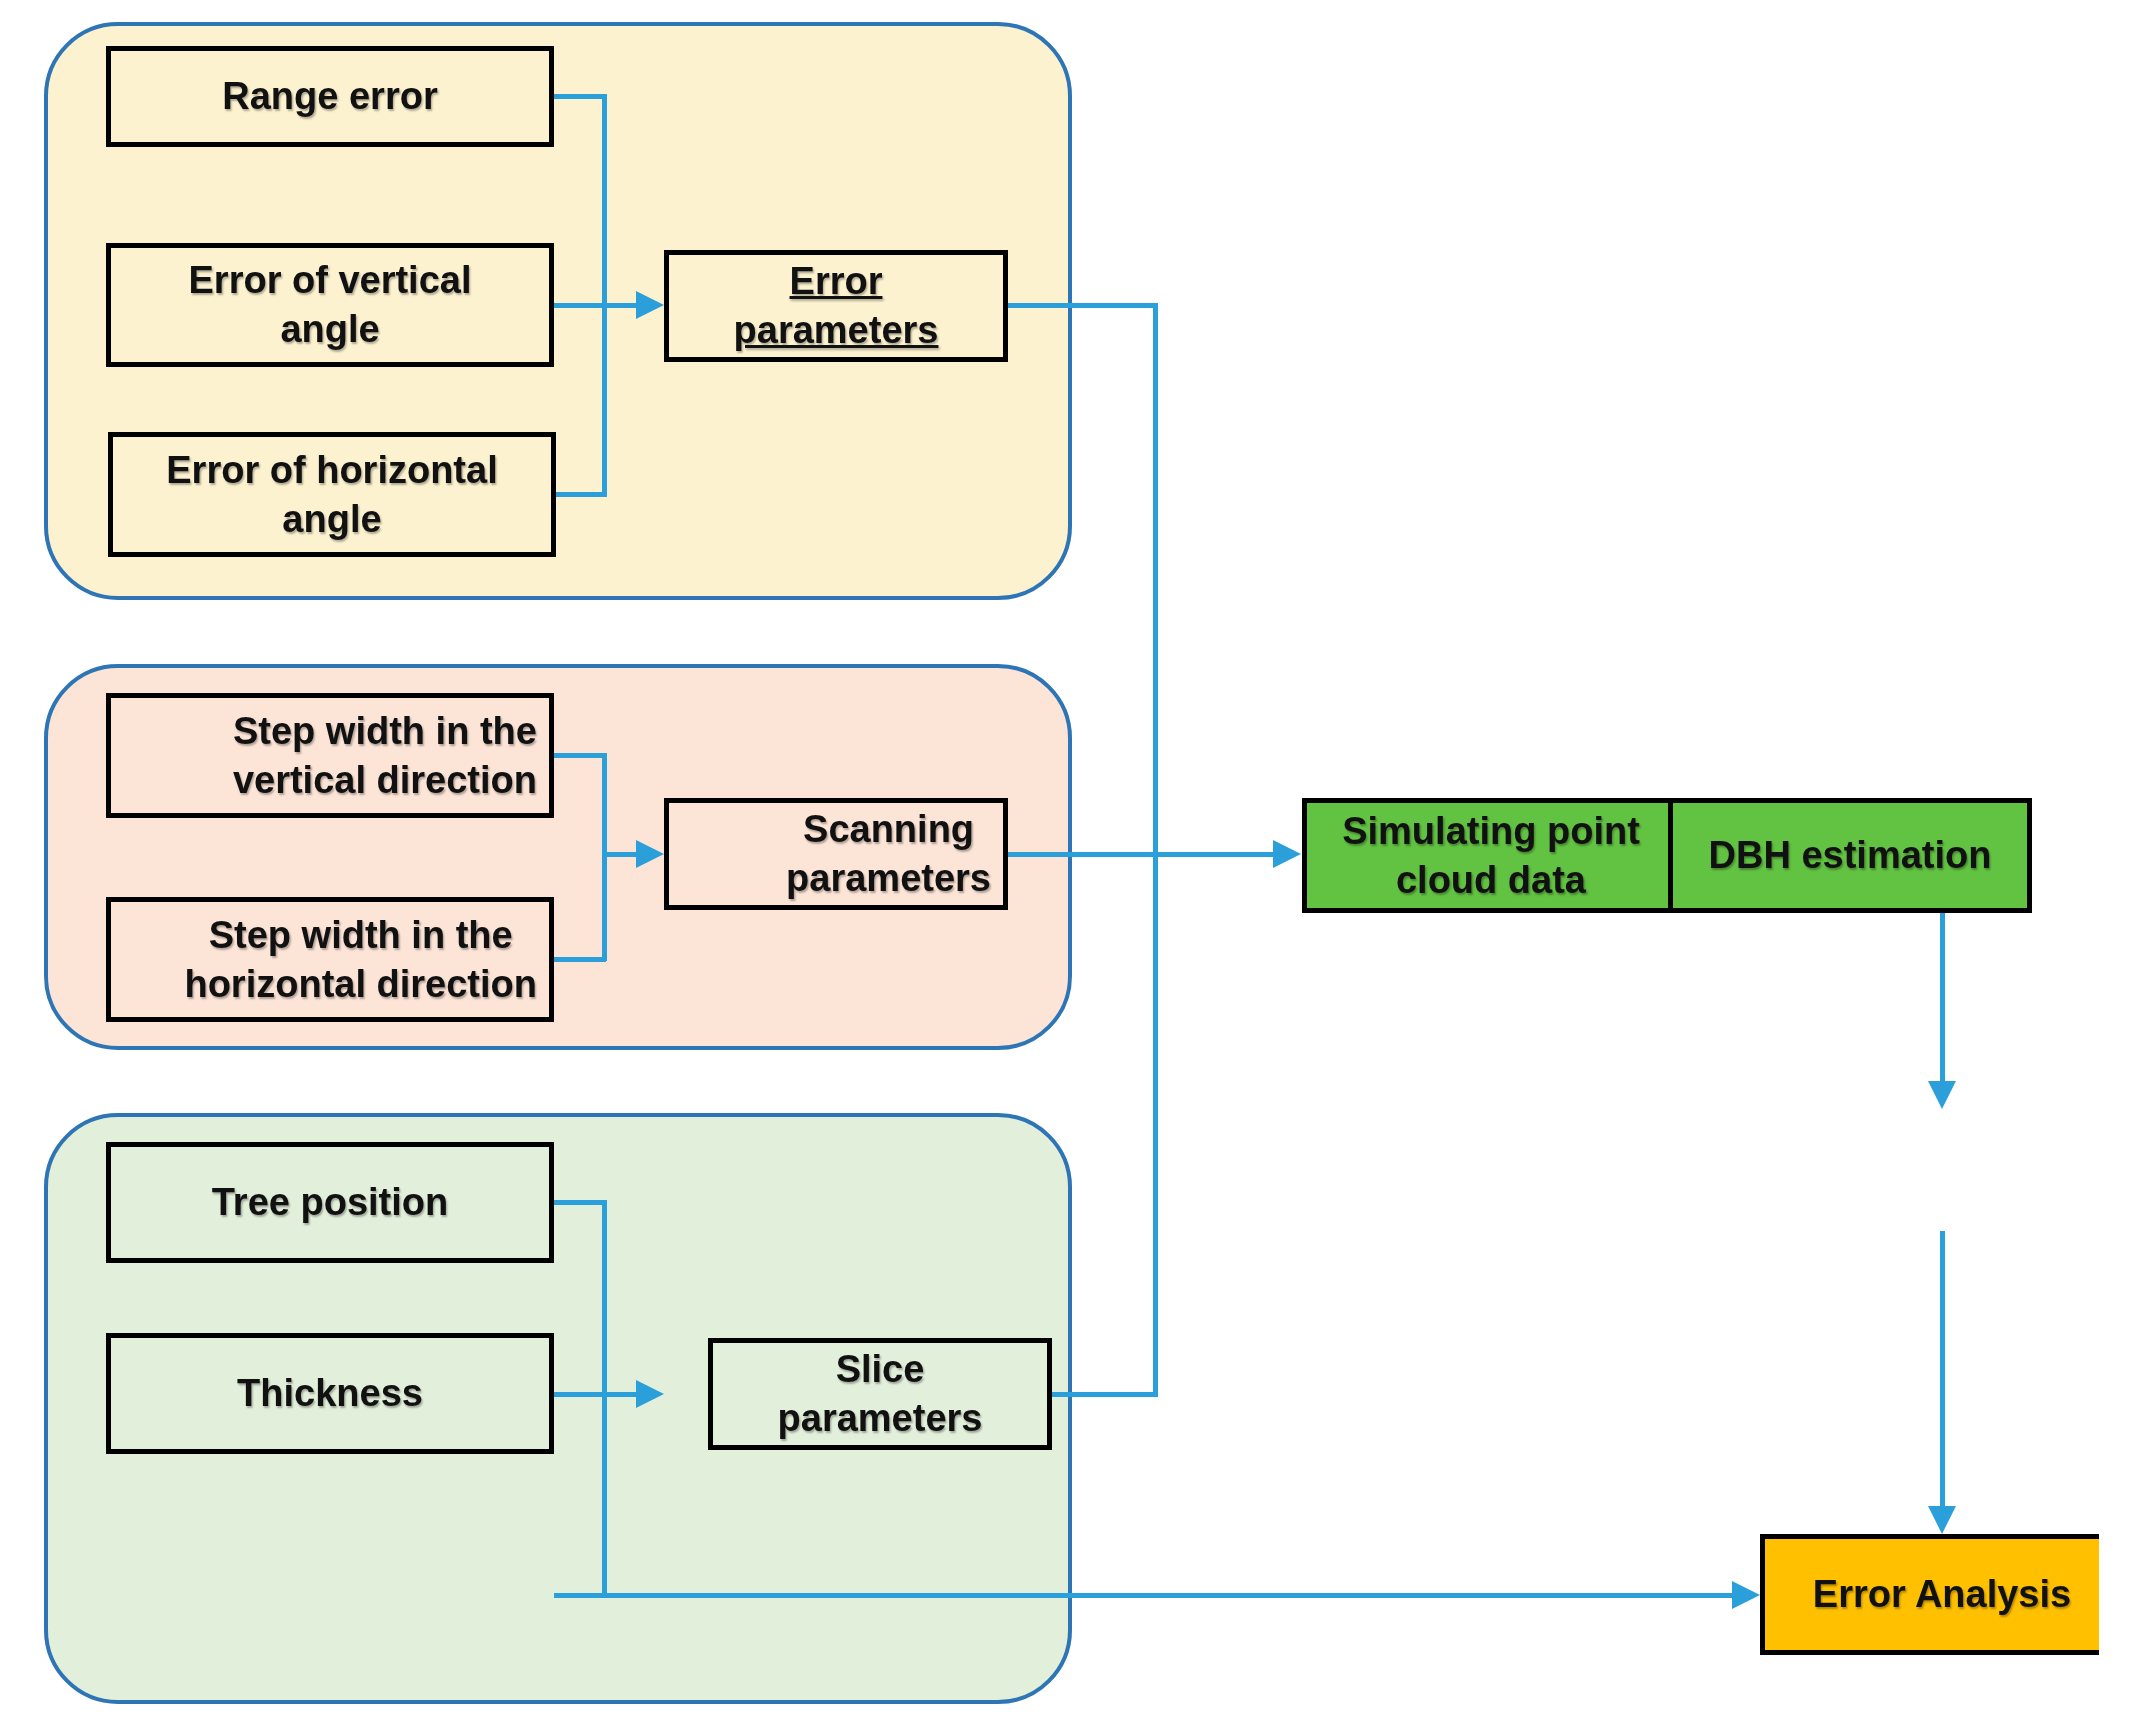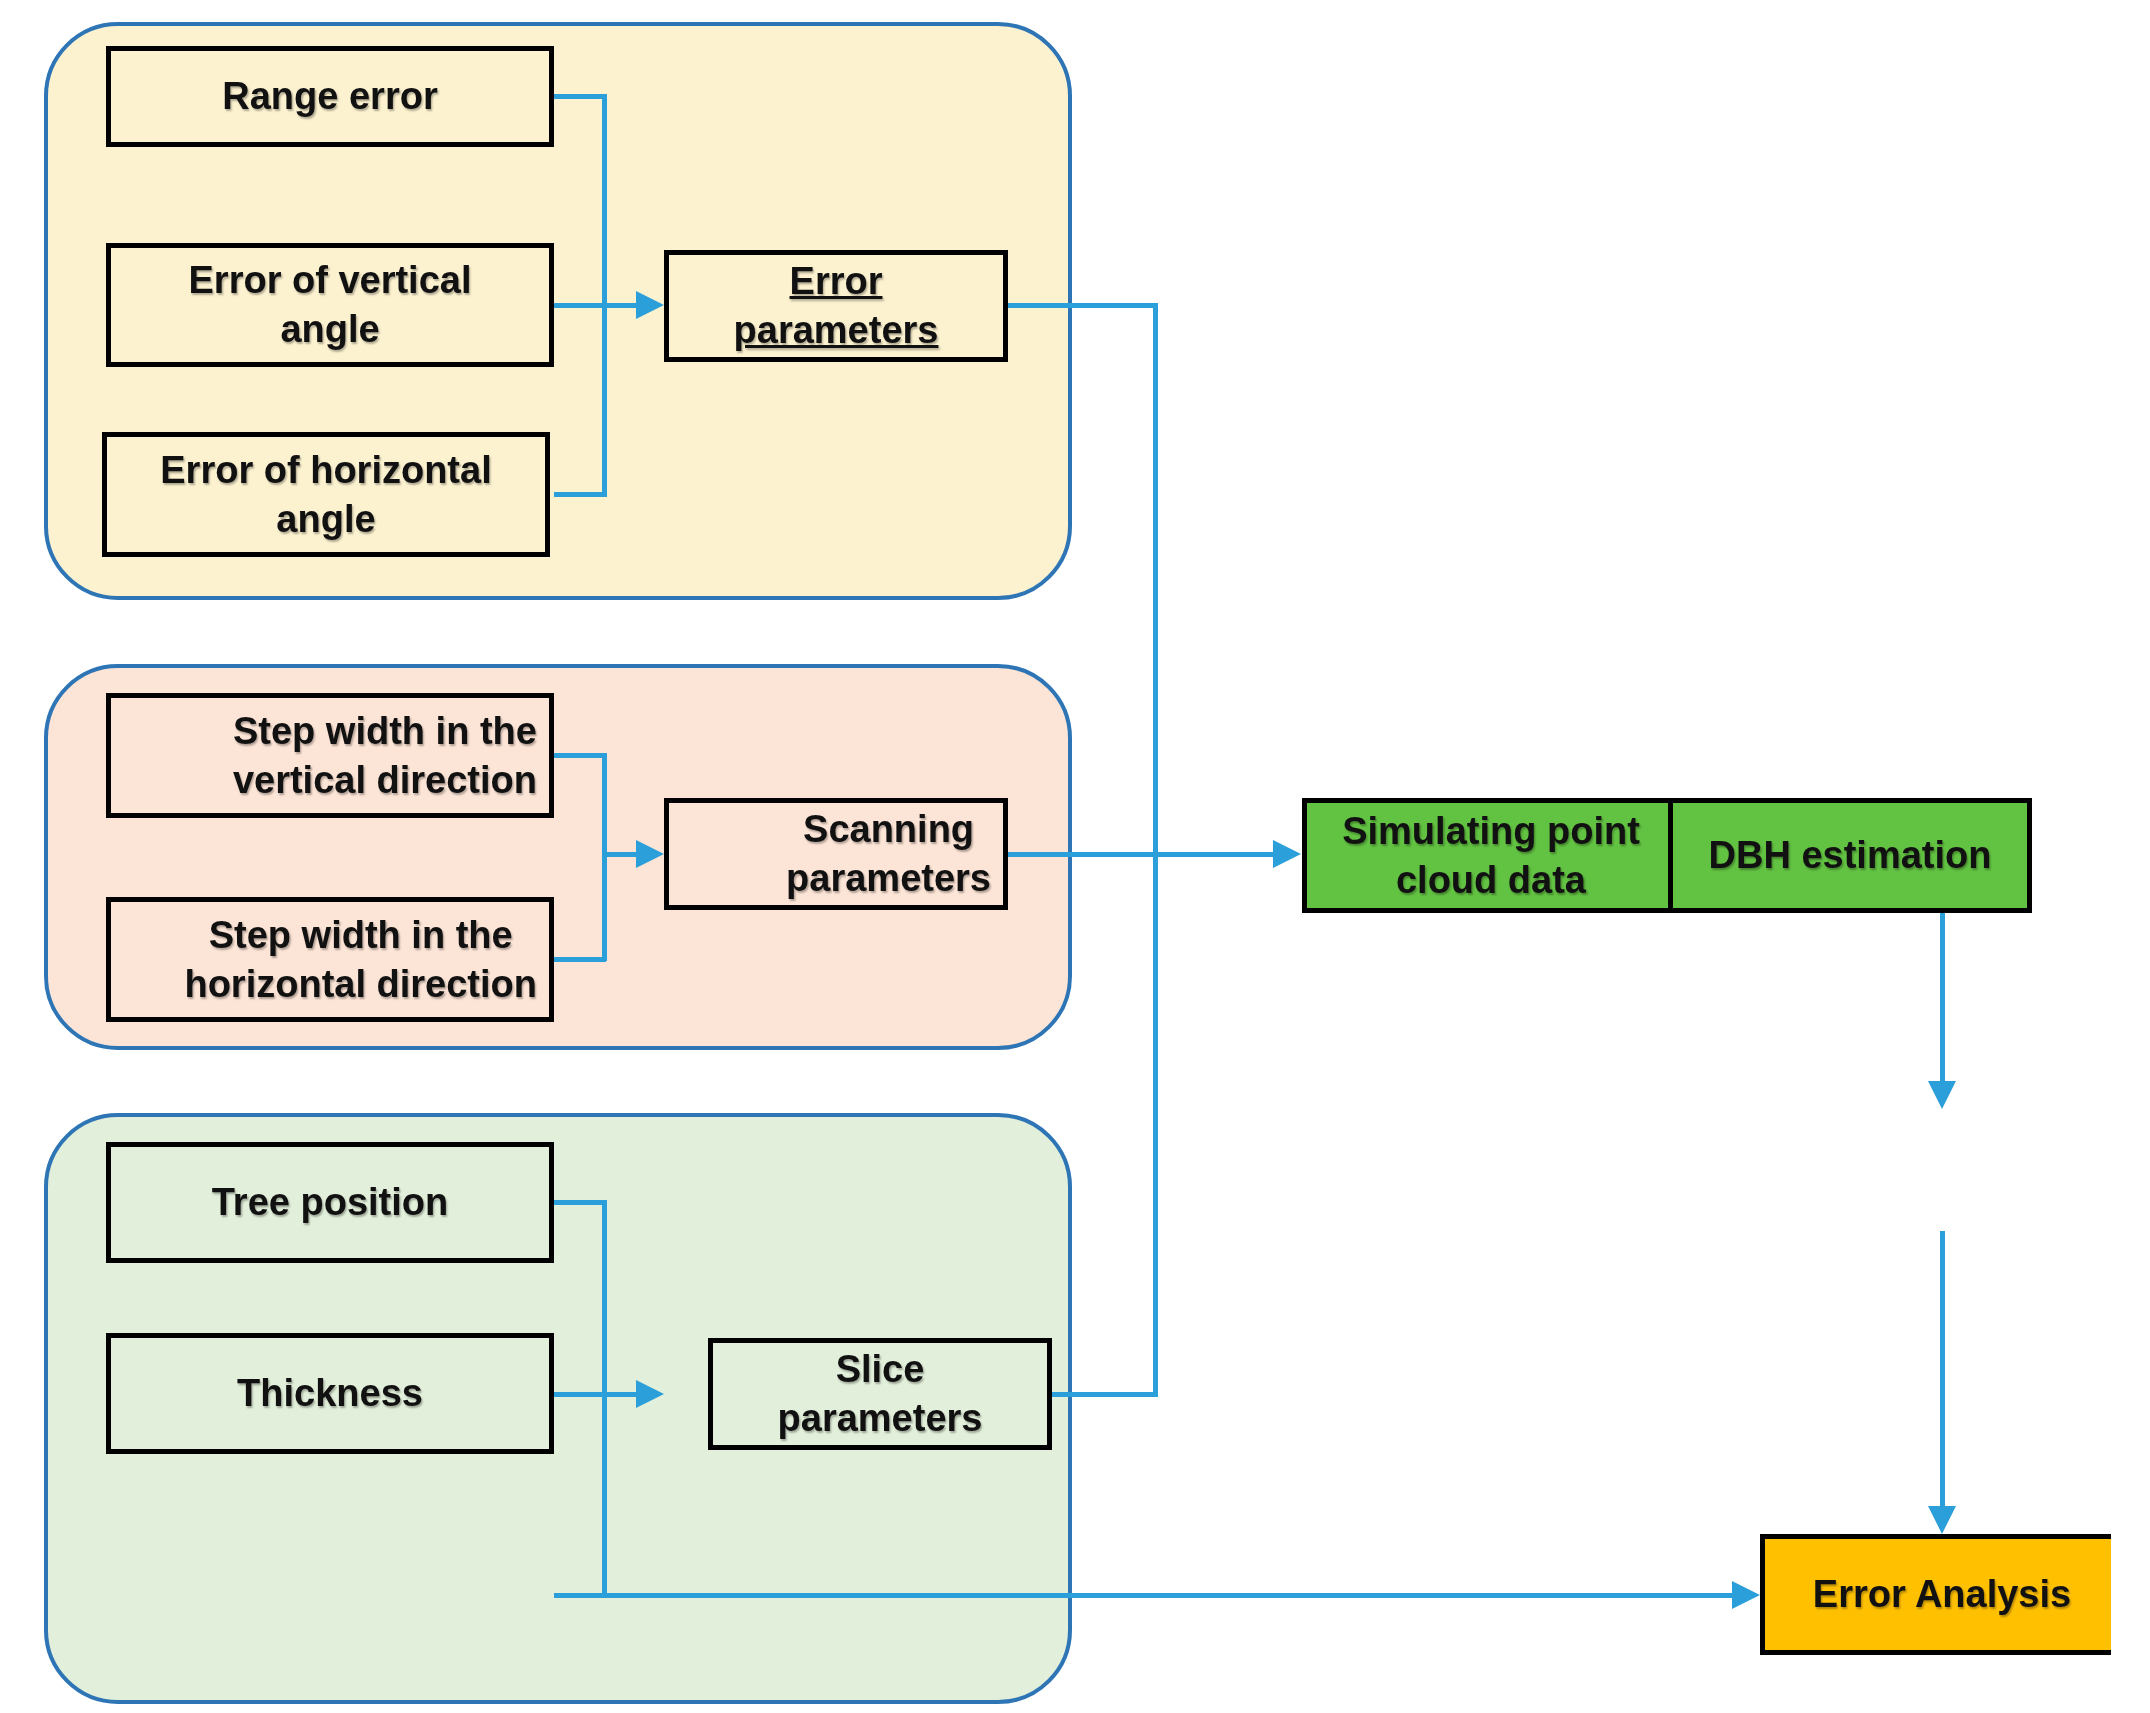--- a/index.html
+++ b/index.html
@@ -4,21 +4,20 @@
 <style>
   :root{
     --cream:#FCF2D0; --peach:#FCE4D6; --lgreen:#E2EFDA;
     --green:#62C242; --yellow:#FFFF00; --orange:#FFC000;
     --line:#2B9FD9; --group-border:#2E75B6; --box-border:#000000;
   }
   html,body{margin:0;padding:0;background:#ffffff;}
   .canvas{
     position:relative; width:2099px; height:1714px; overflow:hidden;
     font-family:"Liberation Sans","DejaVu Sans",sans-serif;
-    padding-left:12px;
   }
   .group{
     position:absolute; border:4.7px solid var(--group-border); border-radius:74px;
   }
   .g-error{ left:44px; top:22px; width:1020px; height:570px; background:var(--cream); }
   .g-scan { left:44px; top:664px; width:1020px; height:378px; background:var(--peach); }
   .g-slice{ left:44px; top:1113px; width:1020px; height:583px; background:var(--lgreen); }
   .node{
     position:absolute; border:5.4px solid var(--box-border);
     display:flex; align-items:center; justify-content:center;
@@ -80,21 +79,21 @@
   <div class="vline" style="left:1940px; top:912px; height:171px;"></div>
   <div class="arrow-d" style="left:1928px; top:1081px;"></div>
   <div class="vline" style="left:1940px; top:1231px; height:278px;"></div>
   <div class="arrow-d" style="left:1928px; top:1506px;"></div>
   <div class="hline" style="left:554px; top:1593px; width:1180px;"></div>
   <div class="arrow-r" style="left:1732px; top:1581px;"></div>
 
   <div class="node cream" style="left:106px; top:46px;  width:448px; height:101px;"><span>Range error</span></div>
   <div class="node cream" style="left:106px; top:243px; width:448px; height:124px;text-align:center;"><span>Error of vertical
 angle</span></div>
-  <div class="node cream" style="left:102px; top:432px; width:448px; height:125px;"><span>Error of horizontal
+  <div class="node cream" style="left:108px; top:432px; width:448px; height:125px;"><span>Error of horizontal
 angle</span></div>
   <div class="node cream" style="left:664px; top:250px; width:344px; height:112px;text-decoration:underline;"><span>Error
 parameters</span></div>
 
   <div class="node peach" style="left:106px; top:693px; width:448px; height:125px;"><span>Step width in the
 vertical direction</span></div>
   <div class="node peach" style="left:106px; top:897px; width:448px; height:125px;"><span>Step width in the
 horizontal direction</span></div>
   <div class="node peach" style="left:664px; top:798px; width:344px; height:112px;"><span>Scanning
 parameters</span></div>

